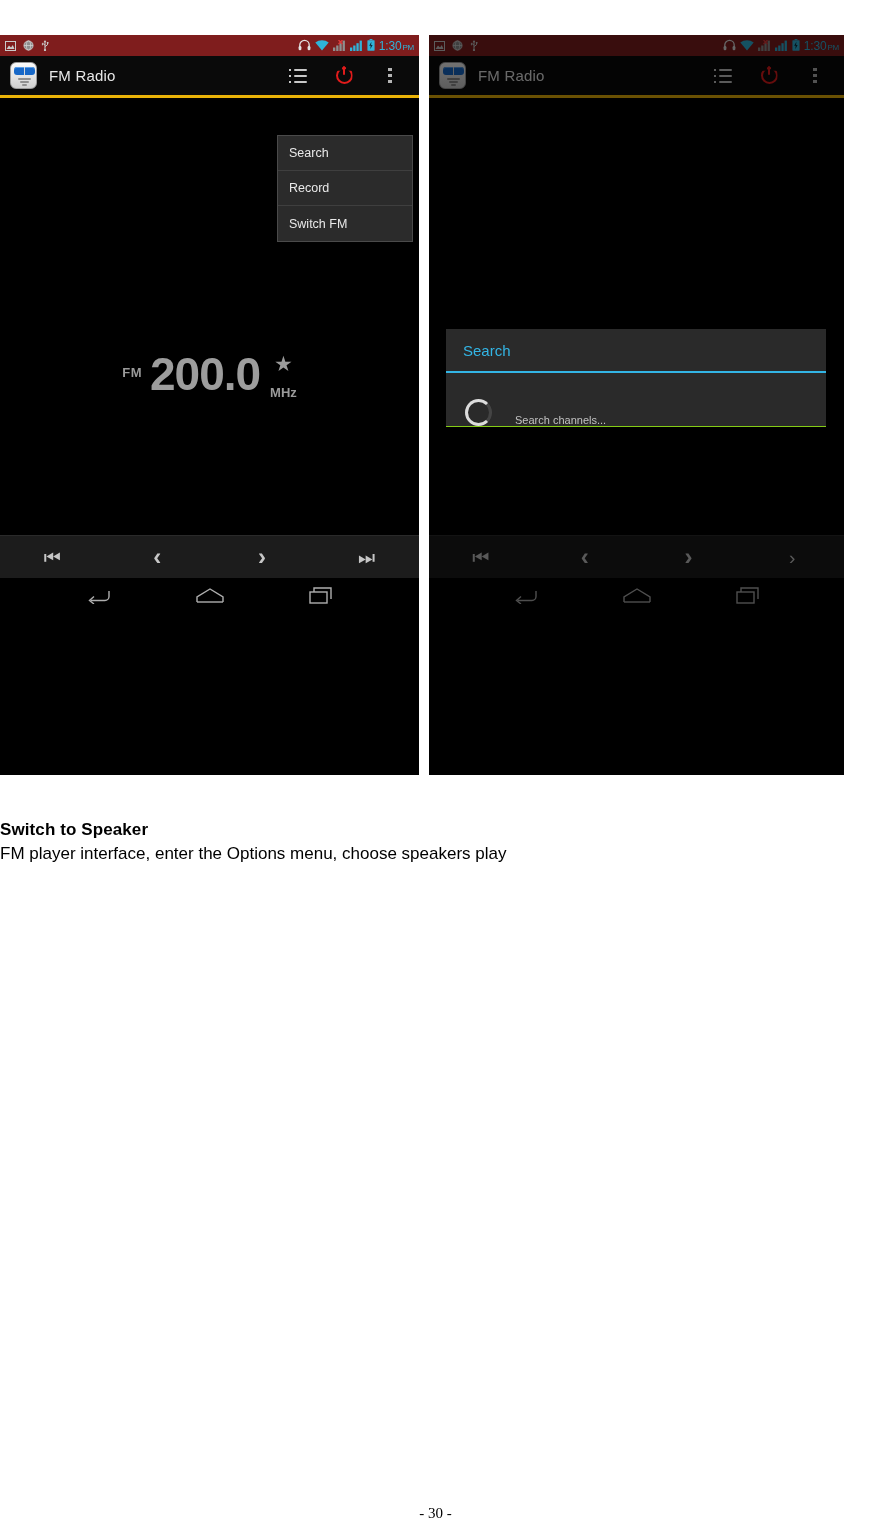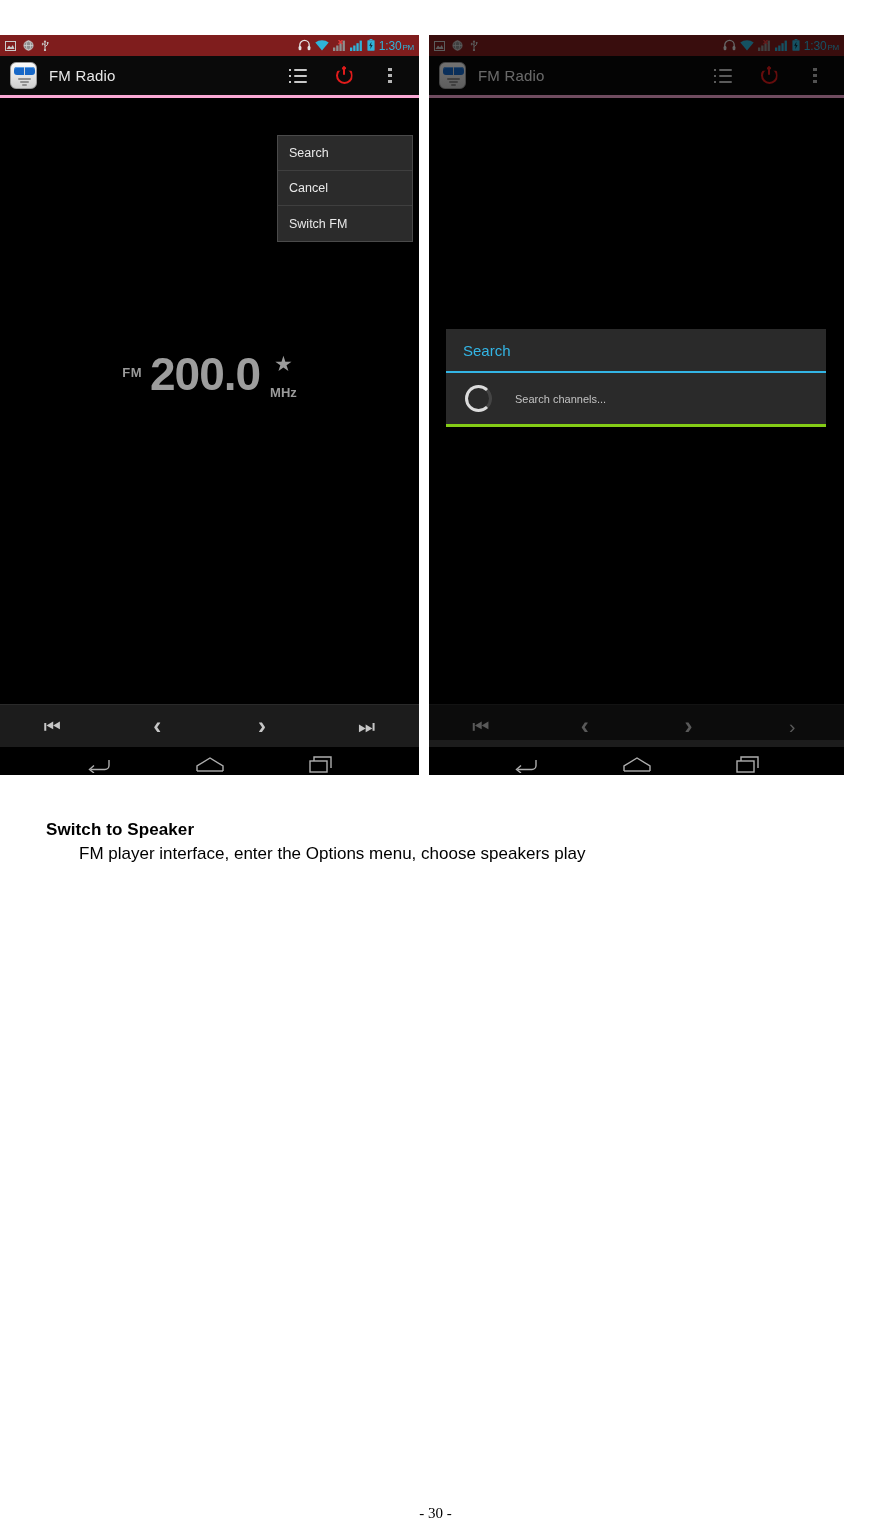--- a/index.html
+++ b/index.html
@@ -43,21 +43,21 @@
   .sb-clock .ampm { font-size: 8px; margin-left: 1px; }
 
   
   .actionbar {
     position: relative;
     height: 42px;
     background: #0a0a0a;
     display: flex;
     align-items: center;
     padding: 0 6px 0 10px;
-    border-bottom: 3px solid #f9a8d4;
+    border-bottom: 3px solid #eab308;
   }
   .app-icon {
     width: 27px; height: 27px;
     border-radius: 6px;
     background: linear-gradient(#fbfbfb, #cfcfcf);
     border: 1px solid #9a9a9a;
     position: relative;
     flex: 0 0 auto;
   }
   .app-icon .screen {
@@ -142,21 +142,21 @@
     padding-left: 11px;
     color: #e9e9e9;
     font-size: 12.5px;
     border-bottom: 1px solid #3f3f3f;
   }
   .menu-item:last-child { border-bottom: none; }
 
   
   .player-body {
     position: relative;
-    height: 606px;
+    height: 437px;
     background: #000;
   }
   .freq-wrap {
     position: absolute;
     left: 0; right: 0; top: 253px;
     display: flex;
     align-items: flex-start;
     justify-content: center;
   }
   .freq-fm {
@@ -226,23 +226,23 @@
   .dlg-title {
     height: 44px;
     display: flex; align-items: center;
     padding-left: 17px;
     color: #33b5e5;
     font-size: 15px;
     border-bottom: 2px solid #33b5e5;
   }
   .dlg-body {
     height: 54px;
-    display: flex; align-items: center;
+    display: flex; align-items: flex-end;
     padding-left: 19px;
-    border-bottom: 3px solid #84cc16;
+    border-bottom: 1px solid #84cc16;
   }
   .spinner {
     width: 27px; height: 27px;
     border: 3px solid #dcdcdc;
     border-radius: 50%;
     border-right-color: rgba(220,220,220,0.15);
     flex: 0 0 auto;
   }
   .dlg-msg {
     margin-left: 23px;
@@ -250,27 +250,27 @@
     font-size: 11px;
   }
   .dlg-footer {
     height: 36px;
     display: flex; align-items: center; justify-content: center;
     color: #e3e3e3;
     font-size: 11.5px;
   }
 
   
-  .caption { position: absolute; left: 0; top: 818px; width: 871px; padding-left: 46px; }
+  .caption { position: absolute; left: 0; top: 818px; width: 871px; }
   .cap-head {
     font-size: 17px; font-weight: bold; color: #000;
     line-height: 23px; letter-spacing: 0.1px;
   }
   .cap-sub {
-    font-size: 17px; color: #000; line-height: 25px; margin-left: 33px;
+    font-size: 17px; color: #000; line-height: 25px;
   }
 
   
   .footer {
     position: absolute;
     left: 0; top: 1505px; width: 871px;
     text-align: center;
     font-family: "Liberation Serif", serif;
     font-size: 15px;
     color: #000;
@@ -388,21 +388,21 @@
       <span class="freq-num">200.0</span>
       <span class="freq-right">
         <span class="freq-star">★</span>
         <span class="freq-mhz">MHz</span>
       </span>
     </div>
   </div>
 
   <div class="menu">
     <div class="menu-item">Search</div>
-    <div class="menu-item">Cancel</div>
+    <div class="menu-item">Record</div>
     <div class="menu-item">Switch FM</div>
   </div>
 
   <div class="transport">
     <div class="tp-btn">
       <span class="tp-glyph">⏮</span>
     </div>
     <div class="tp-btn">
       <span class="tp-glyph chev">‹</span>
     </div>

